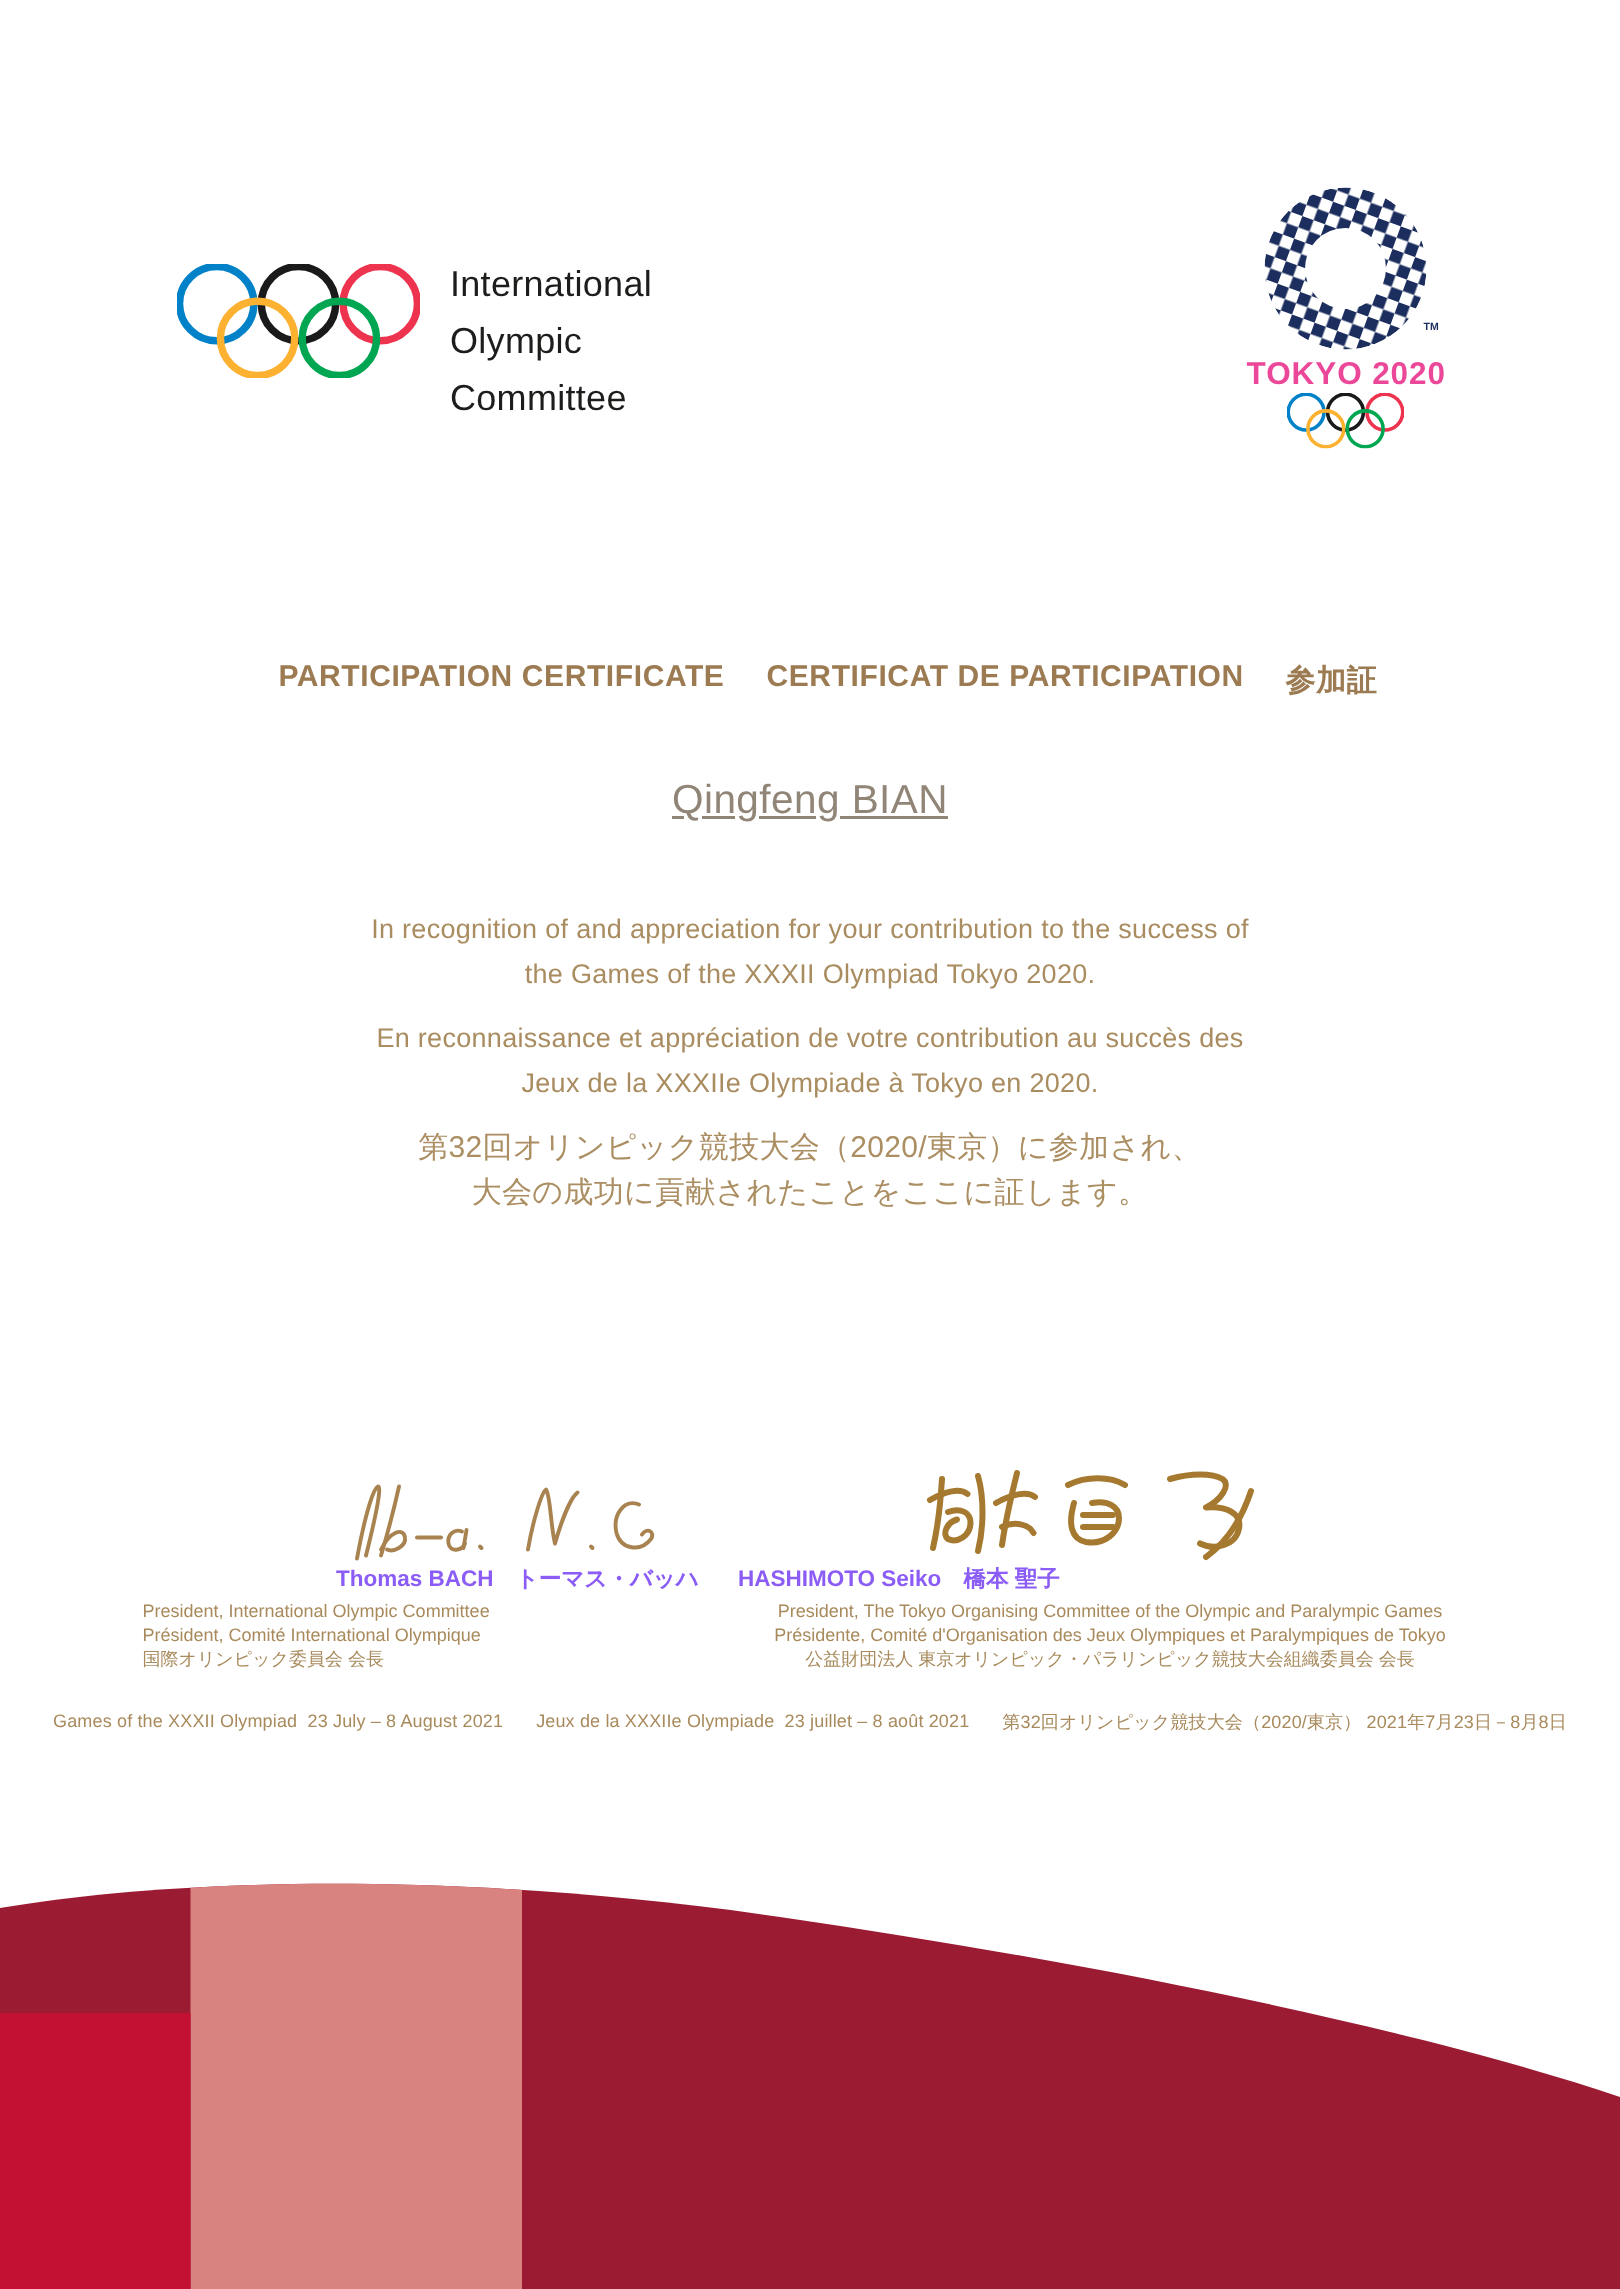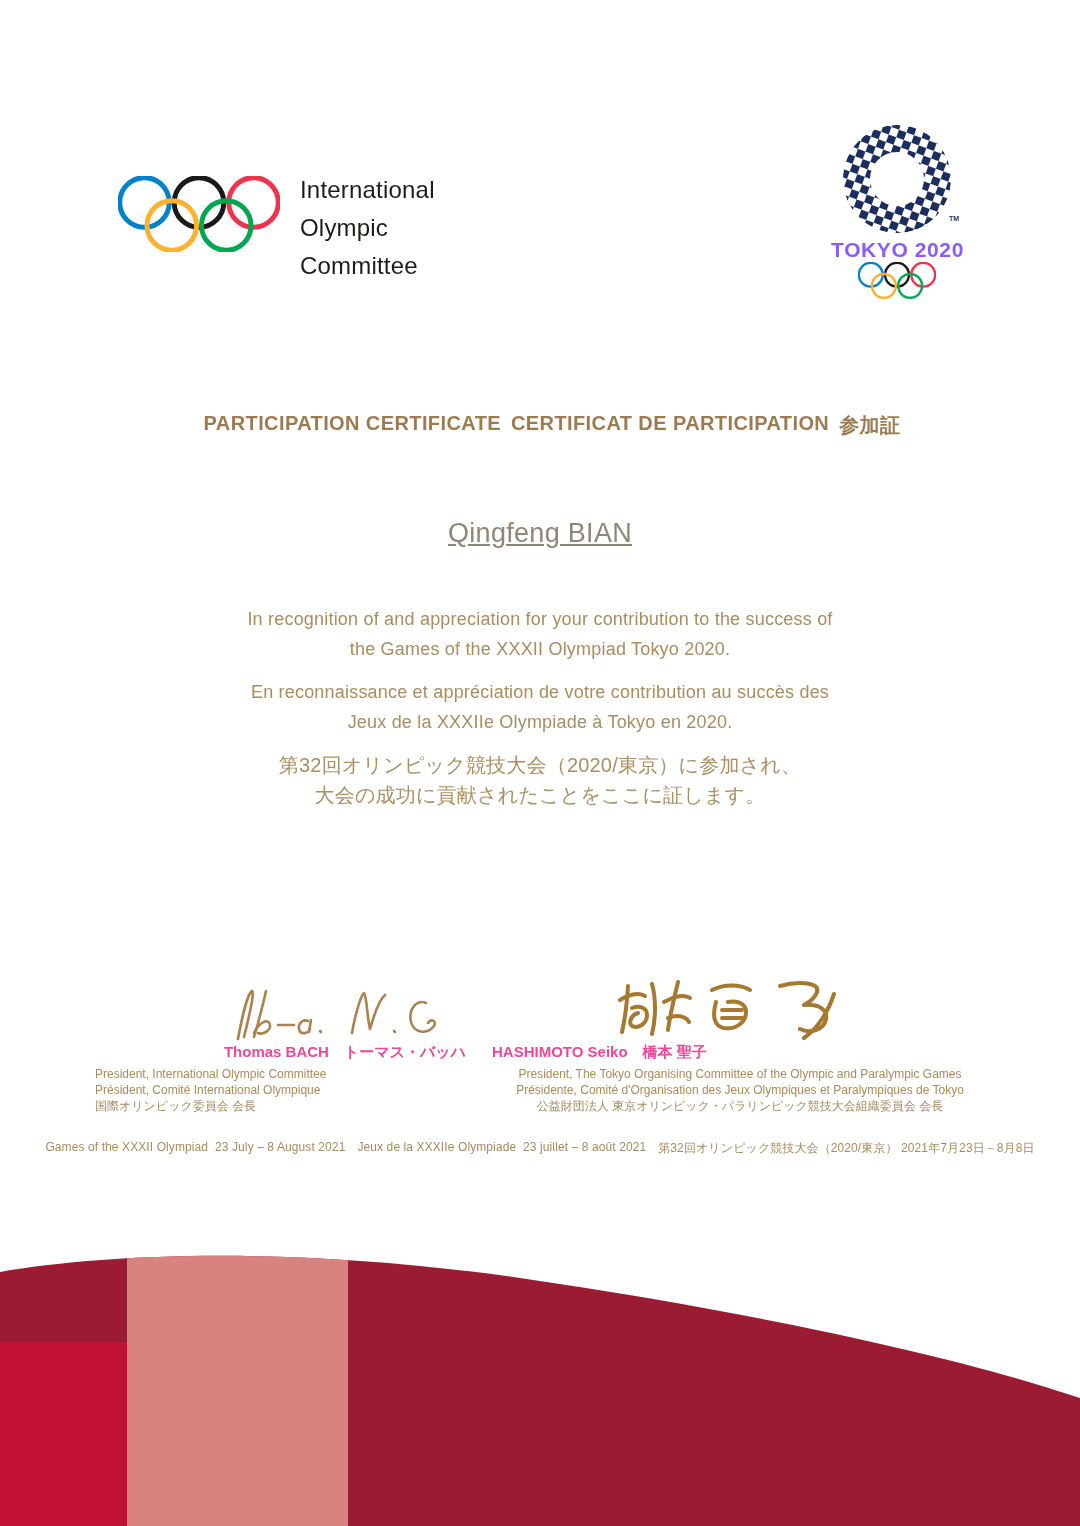--- a/index.html
+++ b/index.html
@@ -8,48 +8,48 @@
   .abs{position:absolute;}
   .center{left:0;right:0;text-align:center;}
 
   
   .ioc-rings{left:118px;top:176px;}
   .ioc-text{left:300px;top:171px;font-size:24px;line-height:38px;
             font-weight:500;color:#1d1d1b;letter-spacing:.2px;}
   .emblem-ring{left:842px;top:124px;}
   .emblem-tm{left:949px;top:215px;font-size:7px;color:#1c2e5e;font-weight:700;}
   .emblem-wordmark{left:810px;top:238px;width:175px;text-align:center;
-            font-size:21px;font-weight:700;letter-spacing:.6px;color:#8b5cf6;}
+            font-size:21px;font-weight:700;letter-spacing:.6px;color:#ec4899;}
   .emblem-olyrings{left:858px;top:262px;}
 
   
-  .title-row{top:412px;display:flex;justify-content:center;gap:10px;
+  .title-row{top:440px;display:flex;justify-content:center;gap:28px;
              font-size:20px;font-weight:700;letter-spacing:.4px;color:#9c7b52;margin-left:24px;}
   .title-row span{white-space:pre;}
 
   
   .recipient{top:518px;font-size:27px;color:#908577;letter-spacing:.3px;text-decoration:underline;}
 
   
   .bodytext{top:604px;color:#a98c60;}
   .para{line-height:30px;margin:0 0 13px 0;font-size:18px;letter-spacing:.2px;}
   .para.ja{font-size:20px;color:#ab8e62;}
 
   
   .sig-left-svg{left:228px;top:979px;}
   .sig-right-svg{left:612px;top:972px;}
-  .sig-name{top:1043px;font-size:15px;font-weight:700;color:#ec4899;white-space:pre;}
+  .sig-name{top:1043px;font-size:15px;font-weight:700;color:#8b5cf6;white-space:pre;}
   .sig-name.l{left:95px;width:500px;text-align:center;}
   .sig-name.r{left:492px;width:460px;text-align:left;}
   .sig-titles{top:1066px;font-size:12px;line-height:16px;color:#a88a5c;}
   .sig-titles.l{left:95px;width:500px;}
   .sig-titles.r{left:510px;width:460px;text-align:center;}
 
   
-  .footer-row{top:1140px;display:flex;justify-content:center;gap:12px;
+  .footer-row{top:1140px;display:flex;justify-content:center;gap:22px;
               font-size:12px;color:#a88a5c;letter-spacing:.1px;}
   .footer-row span{white-space:pre;}
 
   
   .deco{left:0;top:1226px;}
 </style>
 </head>
 <body>
 
 <svg width="0" height="0" style="position:absolute" aria-hidden="true">

